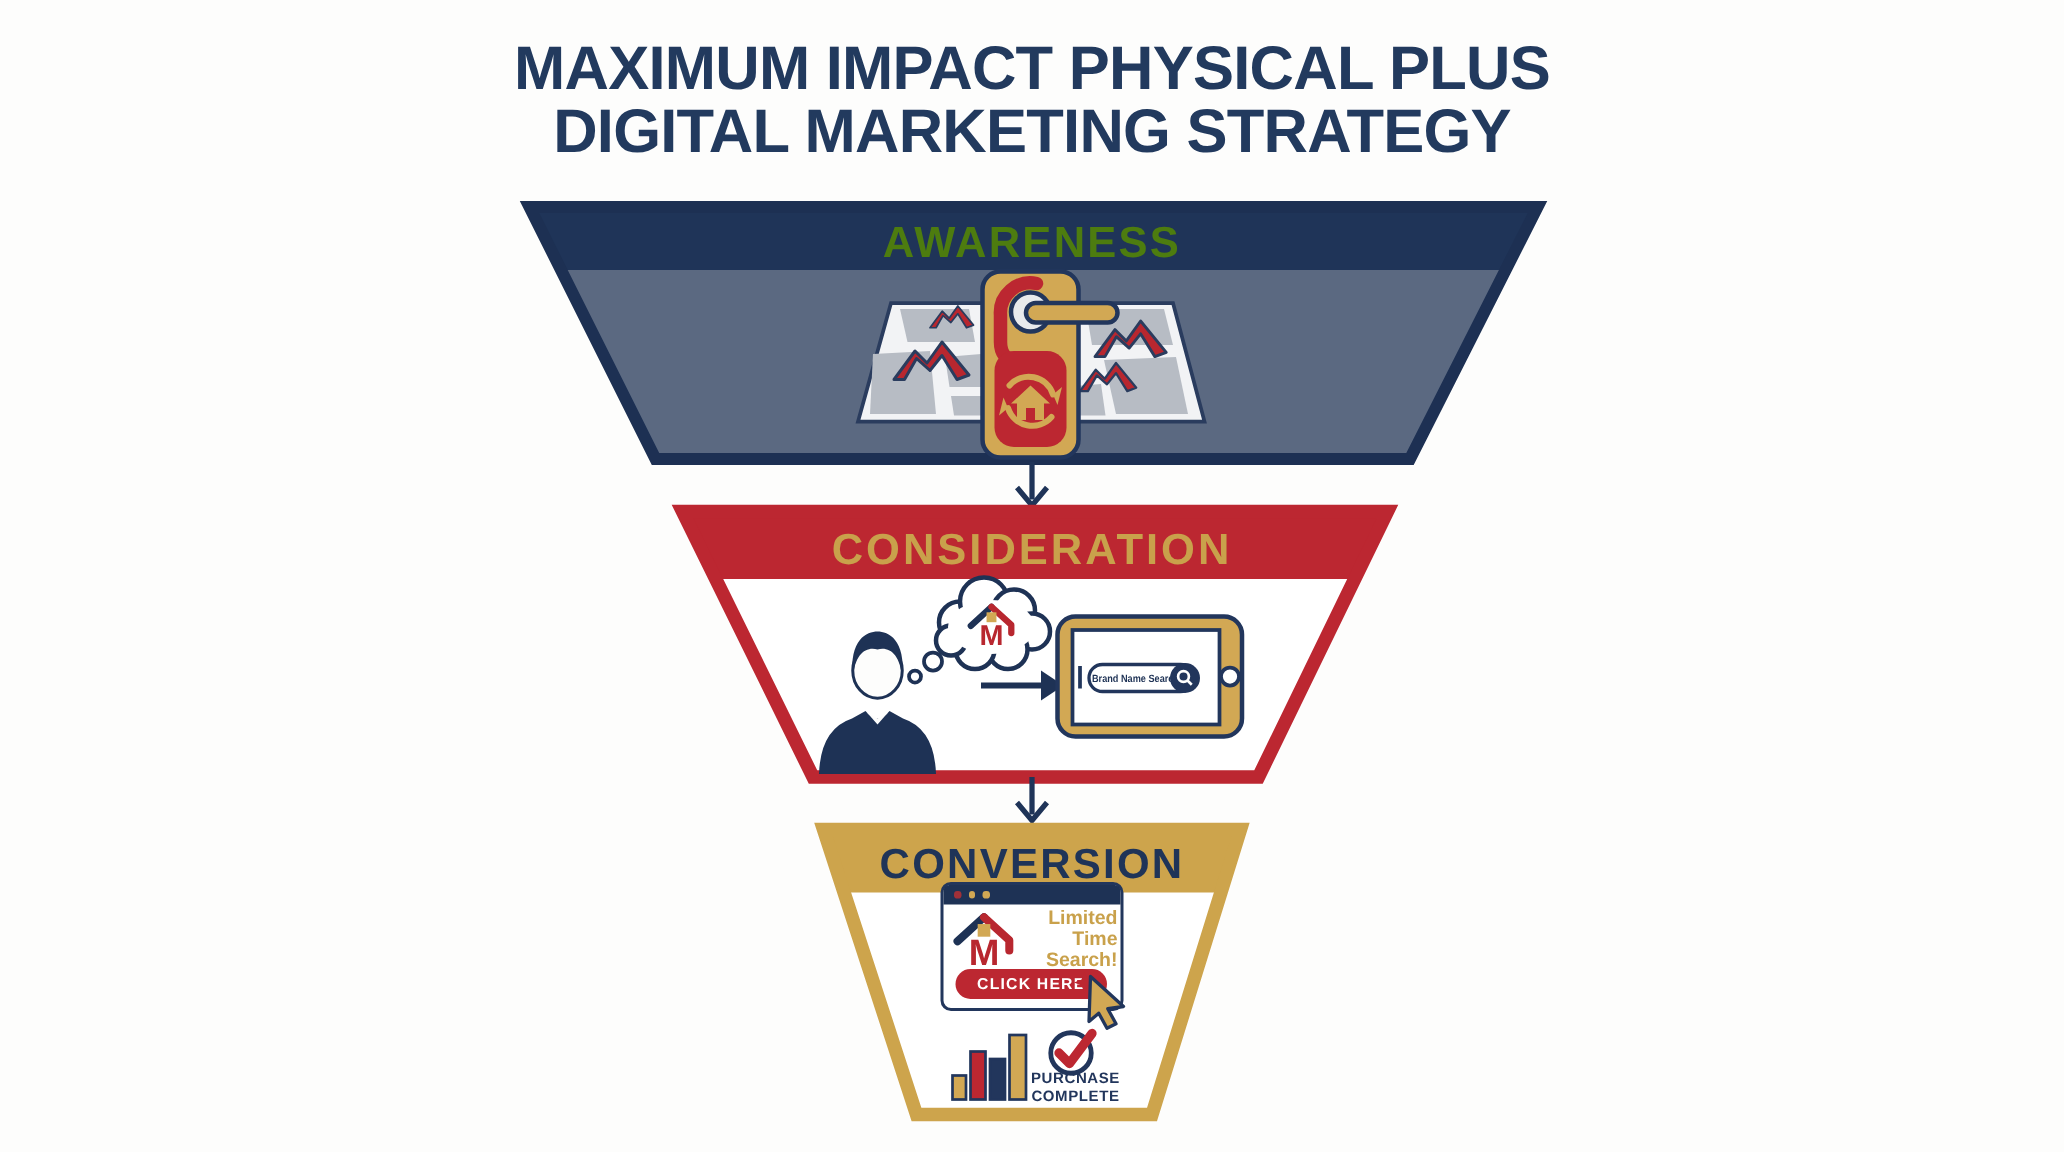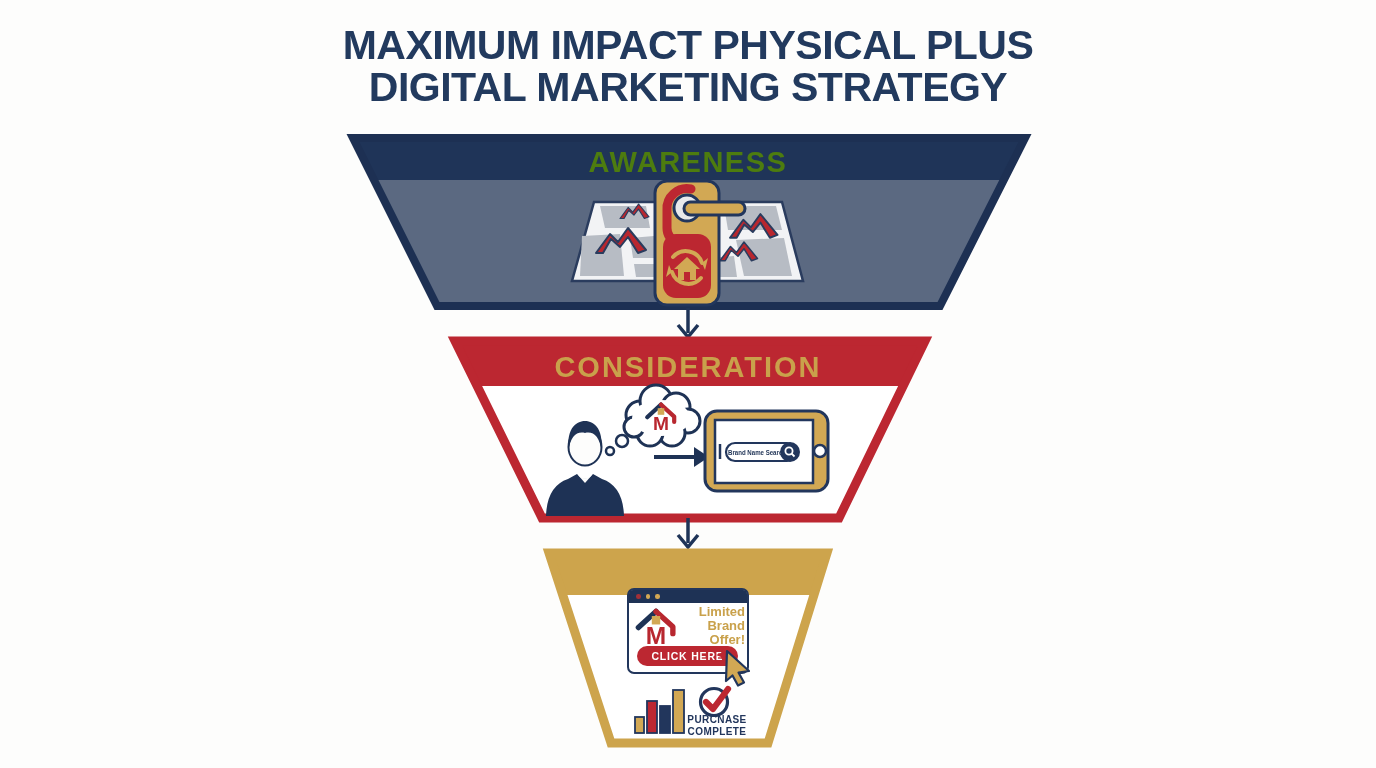--- a/index.html
+++ b/index.html
@@ -163,37 +163,38 @@
   <svg class="abs" style="left:671px; top:518px;" width="34" height="31" viewBox="0 0 34 31">
     <path d="M 17,0 L 17,25" stroke="#1f3458" stroke-width="3.5" fill="none"></path>
     <path d="M 7,17 L 17,29 L 27,17" stroke="#1f3458" stroke-width="3.5" fill="none" stroke-linejoin="miter"></path>
   </svg>
 
   <svg class="stage-svg" style="left:541px; top:548px;" width="294" height="200" viewBox="0 0 294 200">
     <path d="M 8,5 L 286,5 L 227,195 L 70,195 Z" fill="#ffffff"></path>
     <path d="M 8,5 L 286,5 L 272,47 L 22,47 Z" fill="#cda44c"></path>
     <path d="M 8,5 L 286,5 L 227,195 L 70,195 Z" fill="none" stroke="#cda44c" stroke-width="9"></path>
   </svg>
+  <div class="stage-label label-conversion">CONVERSION</div>
 
   <div class="browser-card">
     <div class="browser-header">
       <span class="dot" style="background:#a13038;"></span>
       <span class="dot" style="background:#d2a854;"></span>
       <span class="dot" style="background:#d2a854;"></span>
     </div>
     <svg class="abs" style="left:4px; top:13px;" width="46" height="46" viewBox="0 0 60 60">
       <path d="M 7,32 L 30,11" stroke="#1e3255" stroke-width="7" stroke-linecap="round" fill="none"></path>
       <path d="M 30,11 L 52,31 L 52,40" stroke="#b8272f" stroke-width="7" stroke-linecap="round" stroke-linejoin="round" fill="none"></path>
       <rect x="24.5" y="17" width="11" height="11" fill="#d2a854"></rect>
       <text x="30" y="53" text-anchor="middle" font-size="32" font-weight="bold" fill="#b8272f">M</text>
     </svg>
     <div class="offer-text">
       <div>Limited</div>
-      <div>Brand</div>
-      <div>Offer!</div>
+      <div>Time</div>
+      <div>Search!</div>
     </div>
     <div class="click-btn">CLICK HERE</div>
   </div>
 
   <svg class="abs" style="left:713px; top:645px;" width="44" height="42" viewBox="0 0 44 42">
     <path d="M 10,3 L 12,8 L 17,10 L 12,12 L 10,17 L 8,12 L 3,10 L 8,8 Z" fill="#bc2731"></path>
     <path d="M 14,6 L 36,26 L 25.5,27.5 L 31,37.5 L 25,40.5 L 19.5,30.5 L 13,36 Z" fill="#d2a854" stroke="#22365c" stroke-width="2.2" stroke-linejoin="round"></path>
   </svg>
 
   <svg class="abs" style="left:633px; top:688px;" width="54" height="47" viewBox="0 0 54 47">

